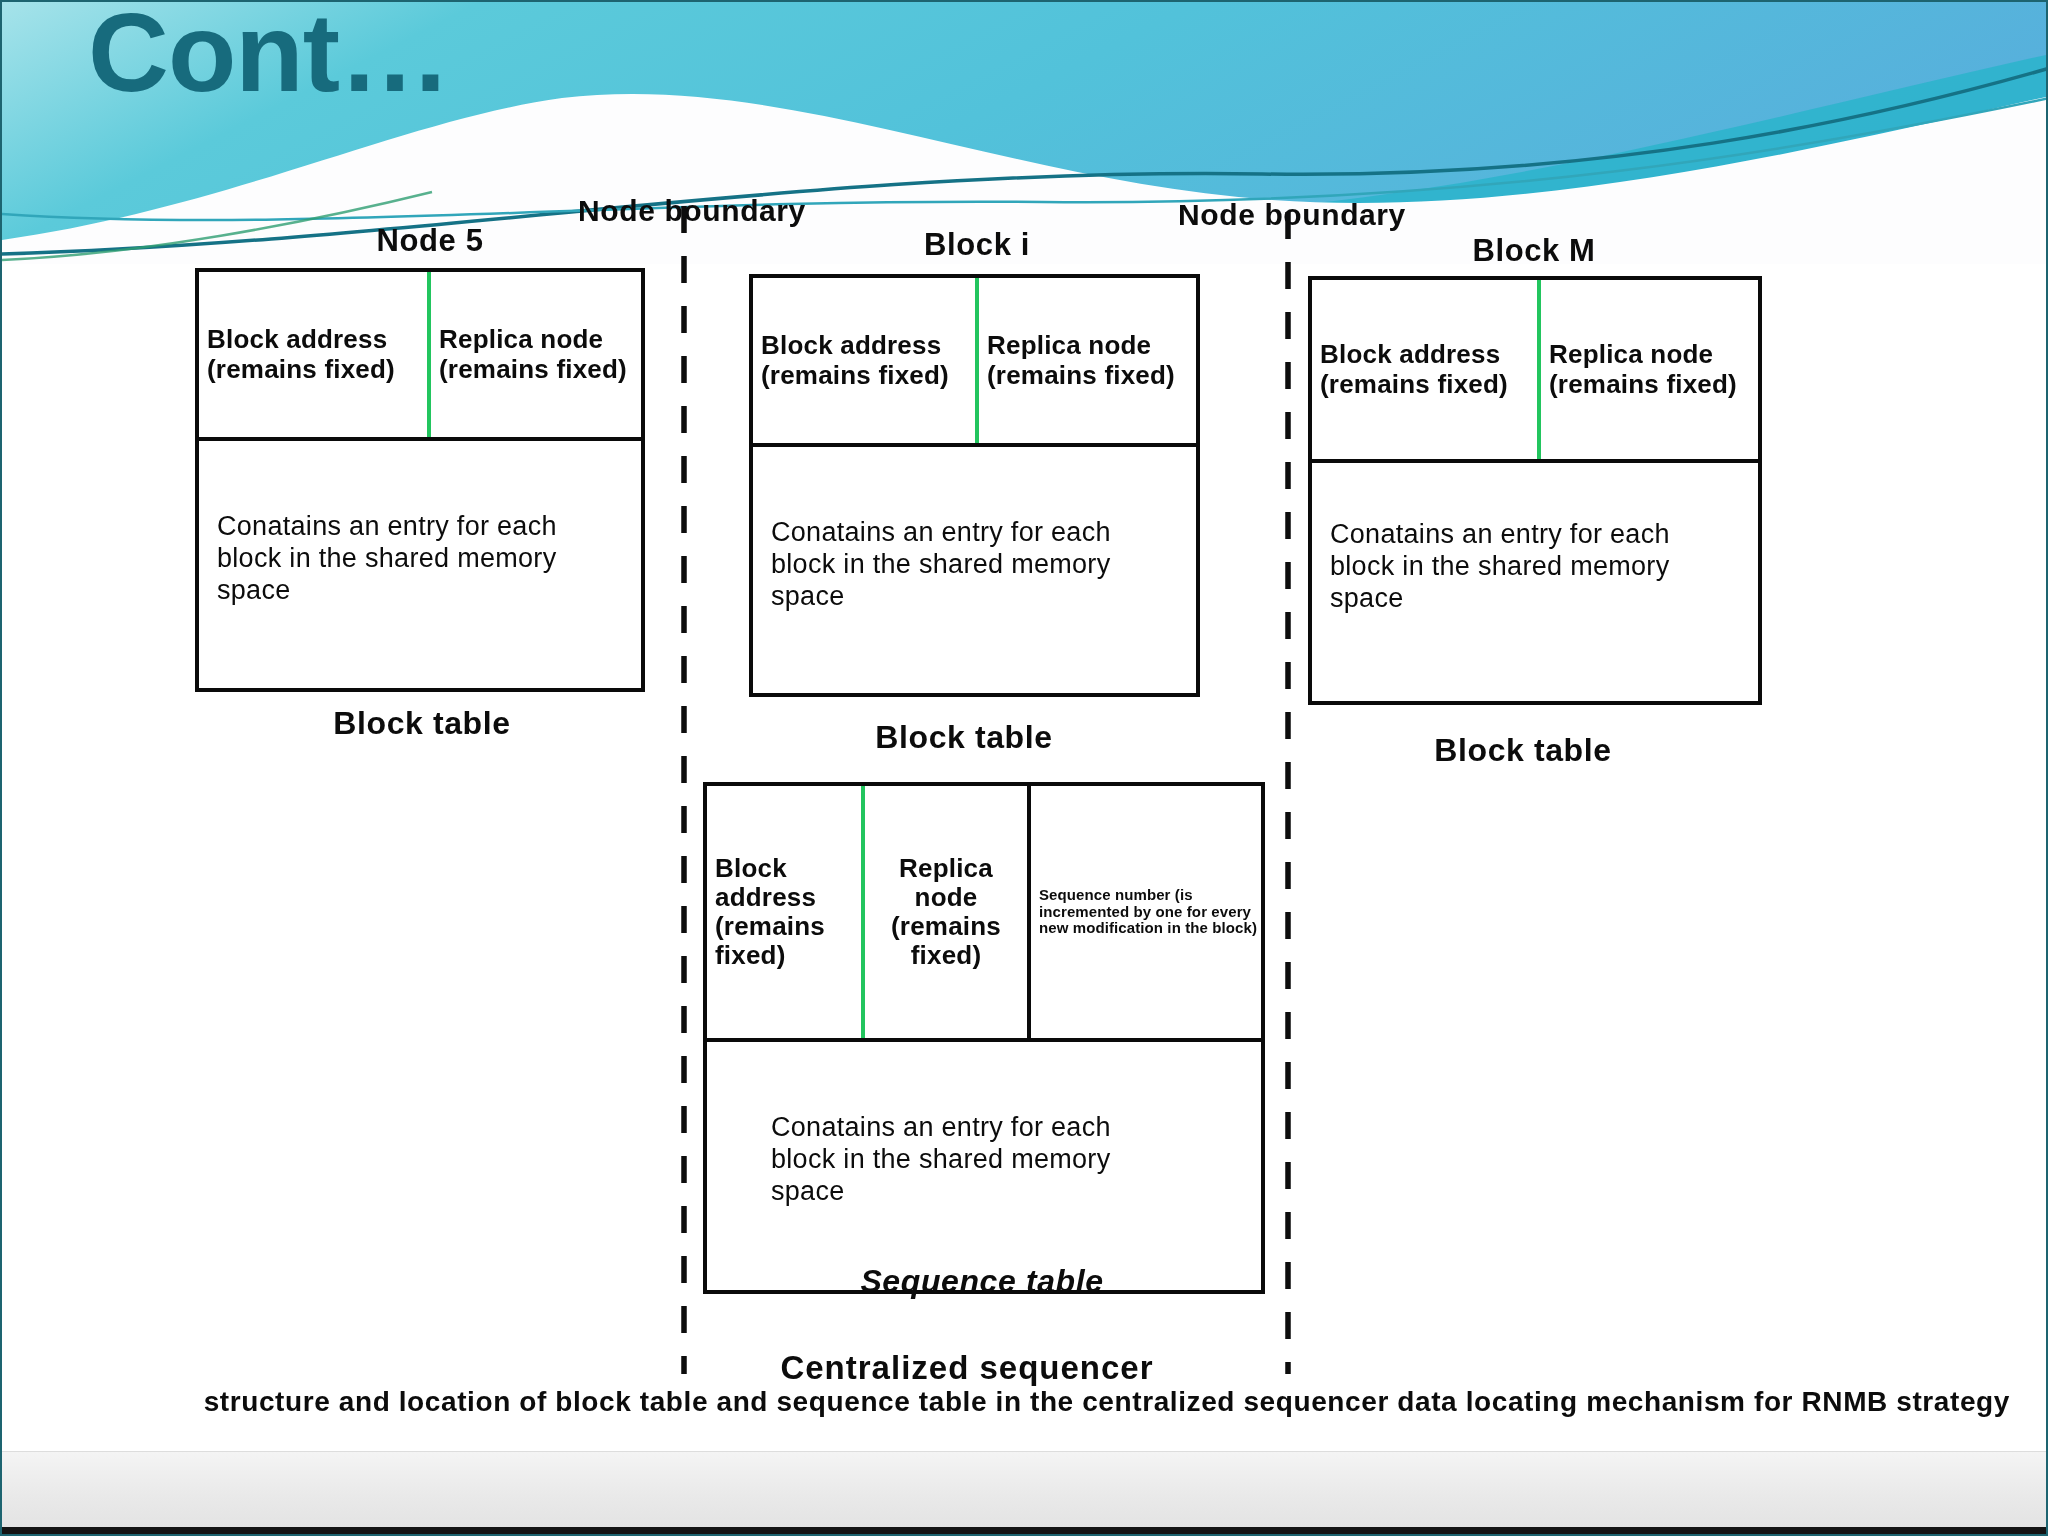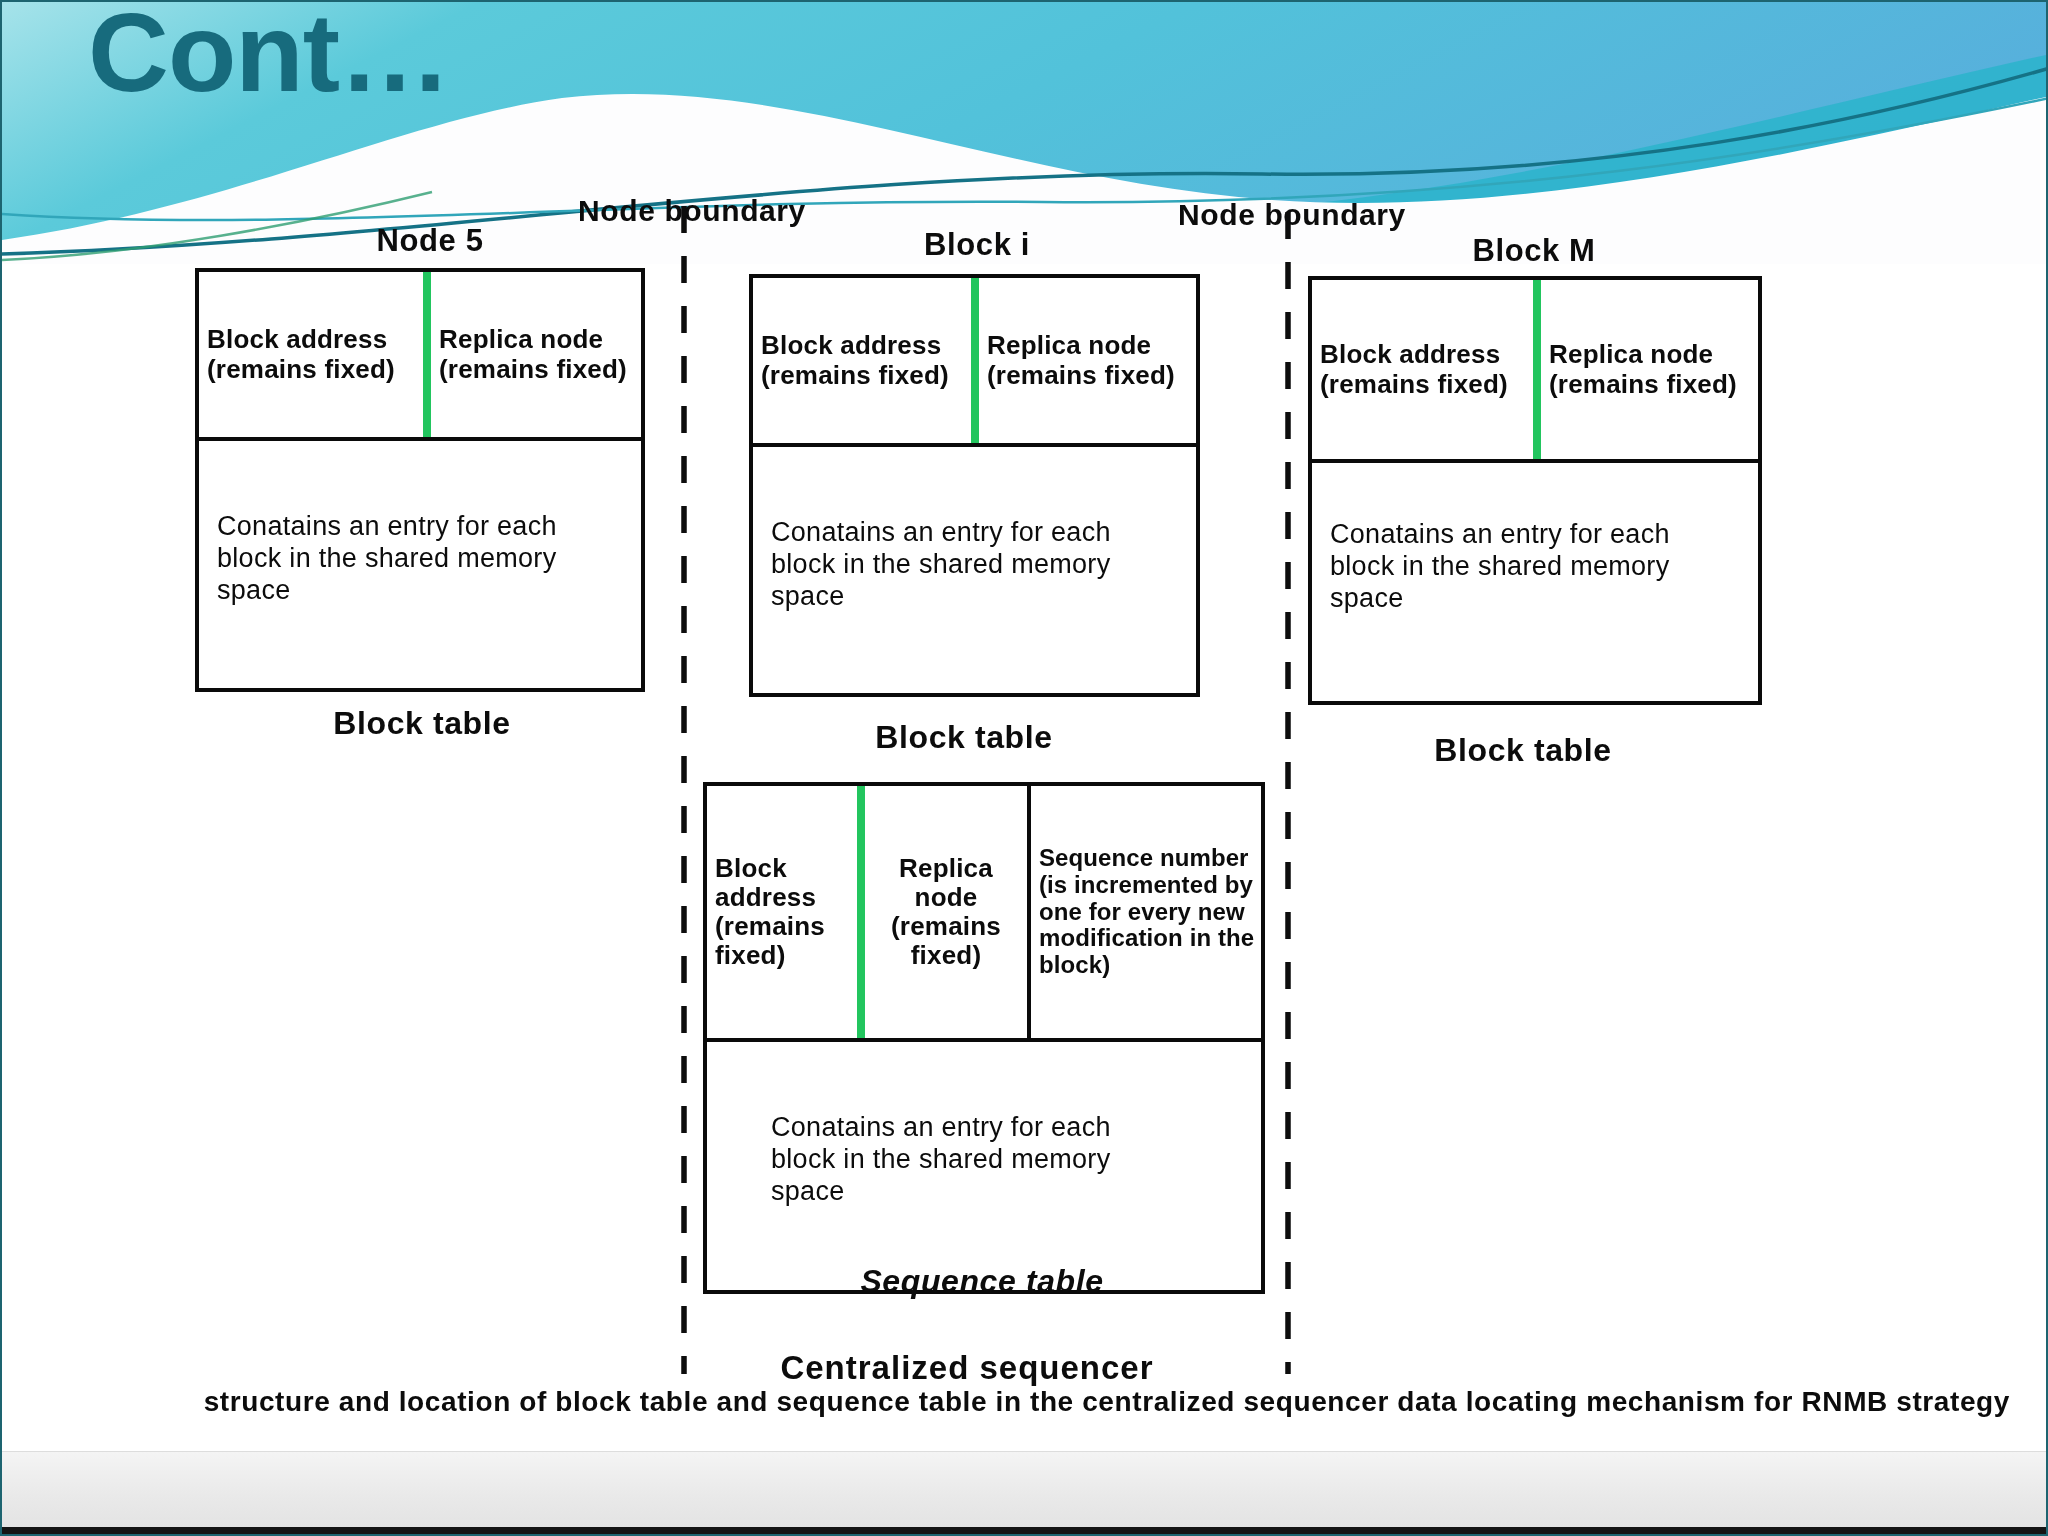--- a/index.html
+++ b/index.html
@@ -40,34 +40,34 @@
   .t2{left:747px;top:122px;width:451px;height:423px;}
   .t3{left:1306px;top:124px;width:454px;height:429px;}
   .tseq{left:701px;top:630px;width:562px;height:512px;}
   .hrow{position:absolute;left:0;top:0;right:0;display:flex;border-bottom:4px solid #0a0a0a;box-sizing:border-box;}
   .t1 .hrow{height:169px;}
   .t2 .hrow{height:169px;}
   .t3 .hrow{height:183px;}
   .tseq .hrow{height:256px;}
   .hcell{display:flex;align-items:center;box-sizing:border-box;
     font-size:26px;font-weight:bold;color:#0c0c0c;letter-spacing:0.2px;line-height:1.12;}
-  .hc1{border-right:8px solid #22c55e;padding:4px 2px 4px 8px;}
+  .hc1{border-right:4px solid #22c55e;padding:4px 2px 4px 8px;}
   .t1 .hc1{width:232px;}
   .t2 .hc1{width:226px;}
   .t3 .hc1{width:229px;}
   .hc2{flex:1;padding:4px 0 4px 8px;}
   .body{position:absolute;left:0;right:0;bottom:0;box-sizing:border-box;
     font-size:27px;font-weight:normal;color:#0c0c0c;letter-spacing:0.3px;line-height:1.18;}
   .t1 .body,.t2 .body,.t3 .body{top:169px;padding:70px 28px 0 18px;}
   .t1 .body div,.t2 .body div,.t3 .body div{max-width:402px;}
   .tseq .body{top:256px;padding:70px 28px 0 64px;}
   .tseq .body div{max-width:408px;}
   .tseq .hc1{width:158px;padding:4px 2px 4px 8px;}
   .tseq .hcm{width:166px;border-right:4px solid #0a0a0a;justify-content:center;text-align:center;padding:4px 2px;box-sizing:border-box;display:flex;align-items:center;}
-  .tseq .hc3{flex:1;font-size:24px;padding:4px 2px 4px 8px;letter-spacing:0.1px;}
+  .tseq .hc3{flex:1;font-size:15px;padding:4px 2px 4px 8px;letter-spacing:0.1px;}
   .footer-band{
     position:absolute;left:0;bottom:0;width:2048px;height:82px;
     background:linear-gradient(180deg,#f4f4f4 0%,#e9e9e9 55%,#e2e2e2 100%);
     border-top:1px solid #ddd;
   }
   .footer-dark{position:absolute;left:0;bottom:0;width:2048px;height:7px;background:#141414;}
 </style>
 </head>
 <body>
 

